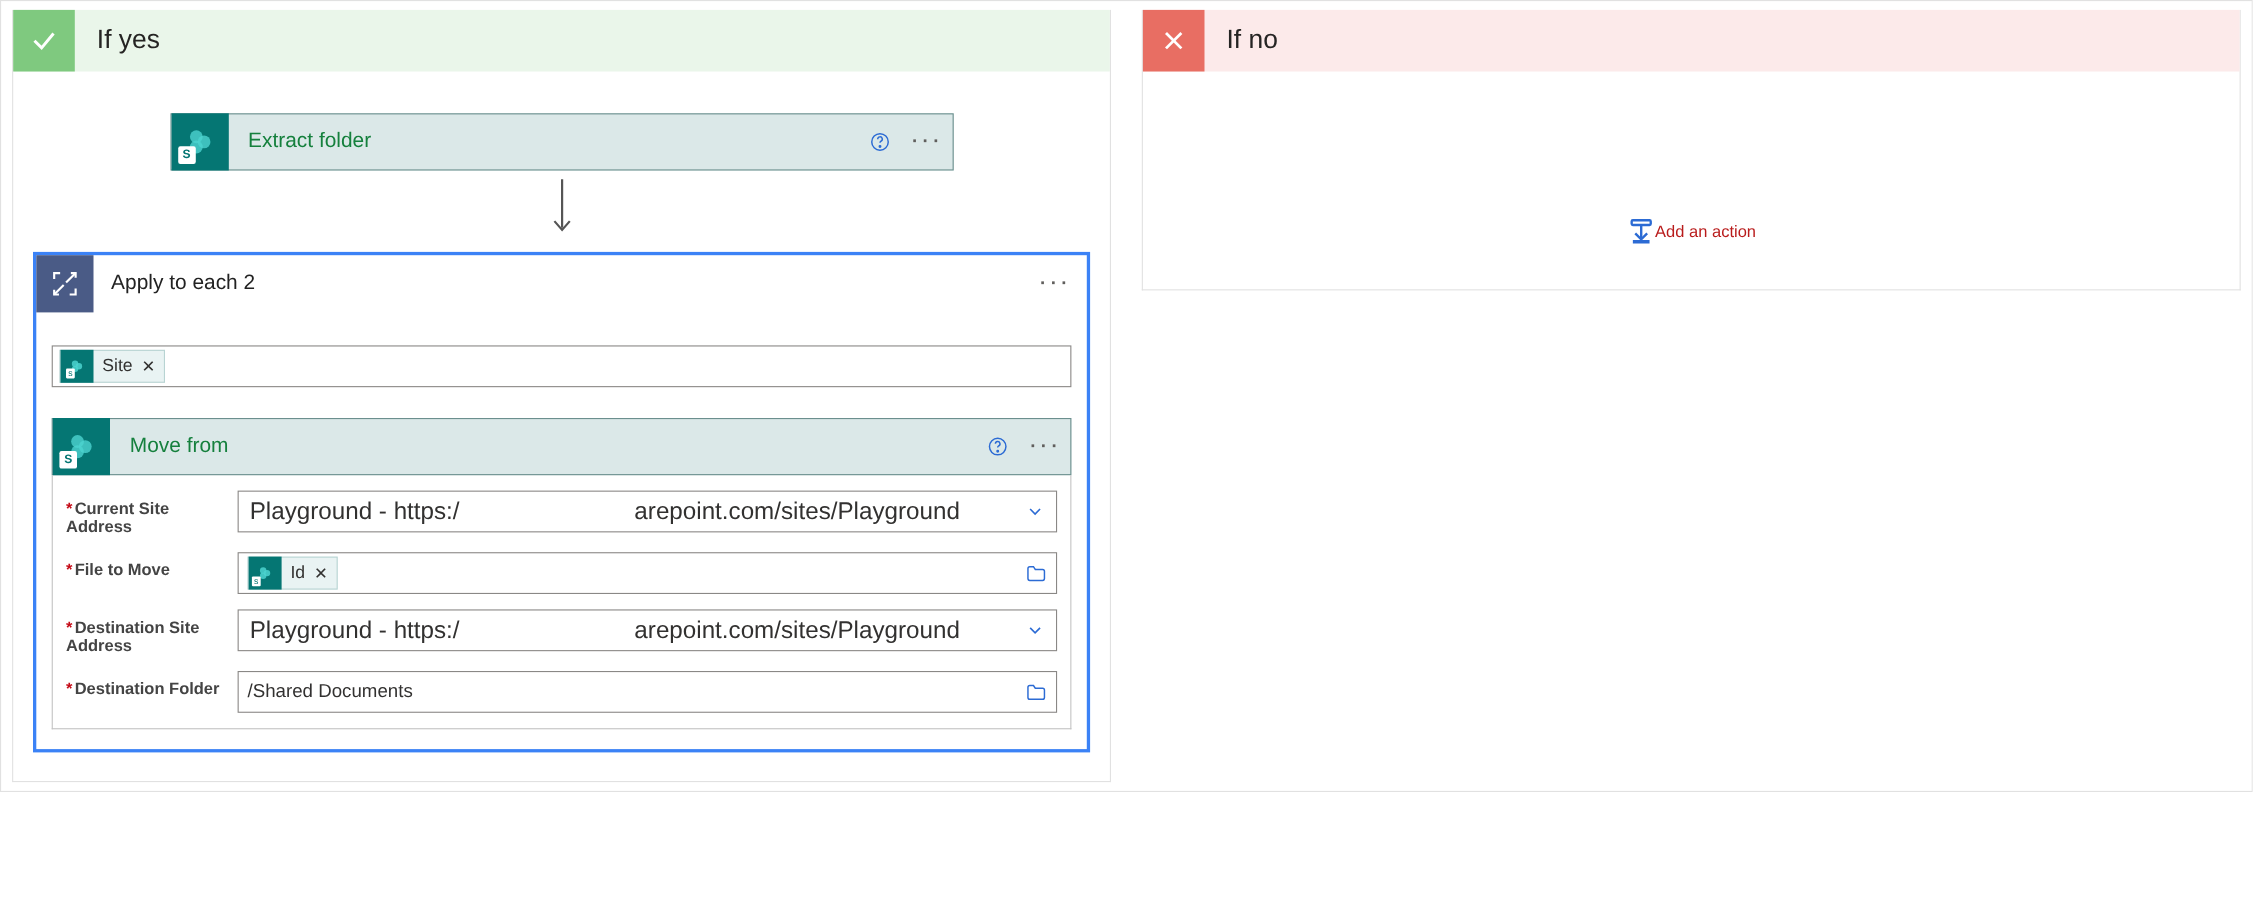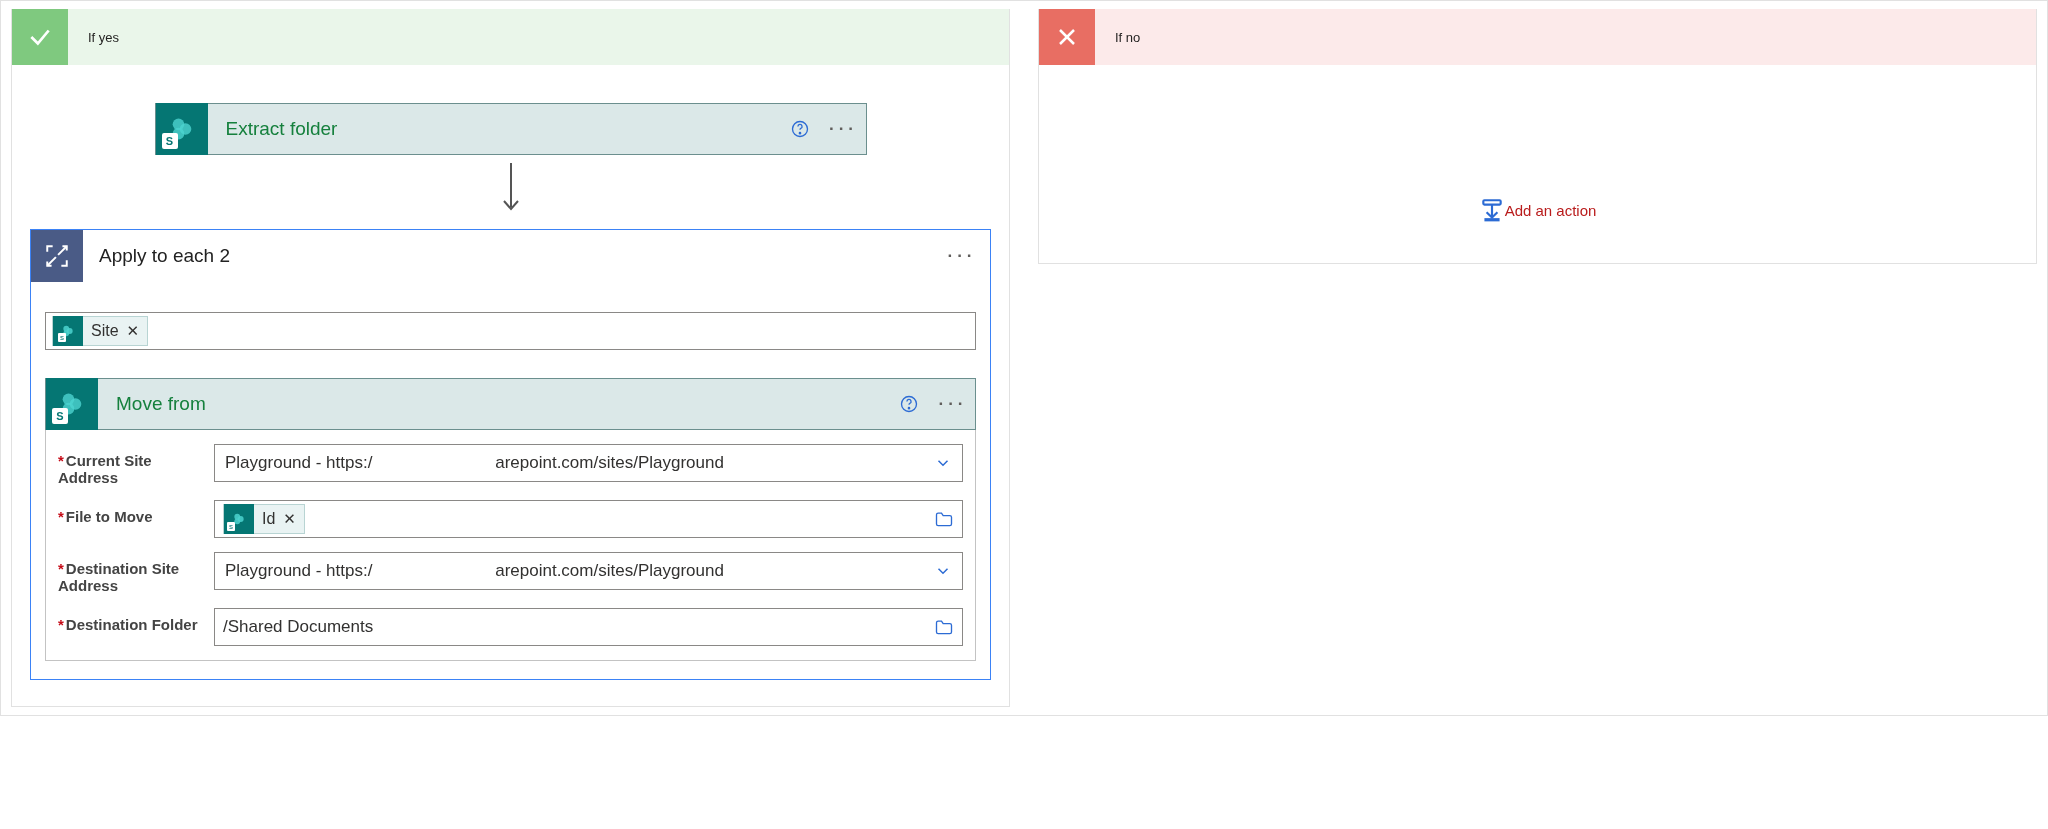--- a/index.html
+++ b/index.html
@@ -27,21 +27,21 @@
     align-items: center;
   }
   .branch-header.yes { background: #eaf6ea; }
   .branch-header.no  { background: #fceaea; }
   .branch-header .ico {
     width: 56px; height: 56px;
     display: flex; align-items: center; justify-content: center;
   }
   .branch-header.yes .ico { background: #7fc97f; }
   .branch-header.no  .ico { background: #e86e63; }
-  .branch-header .lbl { margin-left: 20px; color: #252423; font-size: 13px; }
+  .branch-header .lbl { margin-left: 20px; color: #252423; font-size: 24px; }
 
   .inner {
     padding: 38px 18px 26px 18px;
   }
 
   .arrow-connector {
     display: flex; justify-content: center;
     margin: 6px 0 6px 0;
   }
 
@@ -58,21 +58,21 @@
     background: #057673;
     display: flex; align-items: center; justify-content: center;
     position: relative;
   }
   .step-head .title { margin-left: 18px; font-size: 19px; color: #15803d; flex: 1; }
   .step-head .help, .step-head .more { width: 44px; display:flex; justify-content:center; color:#2c6bd4; }
   .step-head .more { color:#605e5c; letter-spacing:4px; font-weight:700; cursor:pointer;}
 
   
   .loop-block {
-    border: 1px solid #3b82f6;
+    border: 3px solid #3b82f6;
     margin-top: 12px;
   }
   .loop-head {
     height: 52px;
     display: flex; align-items: center;
     background: #4a5b86;
     color: #fff;
   }
   .loop-head .badge {
     width: 52px; height: 52px;
@@ -121,21 +121,21 @@
   .form-row .fctrl { flex: 1; }
 
   .select-box {
     border: 1px solid #8a8886;
     height: 38px;
     display: flex; align-items: center;
     padding: 0 10px;
     background: #fff;
     justify-content: space-between;
   }
-  .select-box .val { font-size: 17px; color:#323130; white-space: nowrap; overflow:hidden; }
+  .select-box .val { font-size: 22px; color:#323130; white-space: nowrap; overflow:hidden; }
   .select-box .chev { color:#2c6bd4; }
 
   .picker-box {
     border: 1px solid #8a8886;
     min-height: 38px;
     display:flex; align-items:center;
     padding: 3px 8px;
     background:#fff;
     justify-content: space-between;
   }

